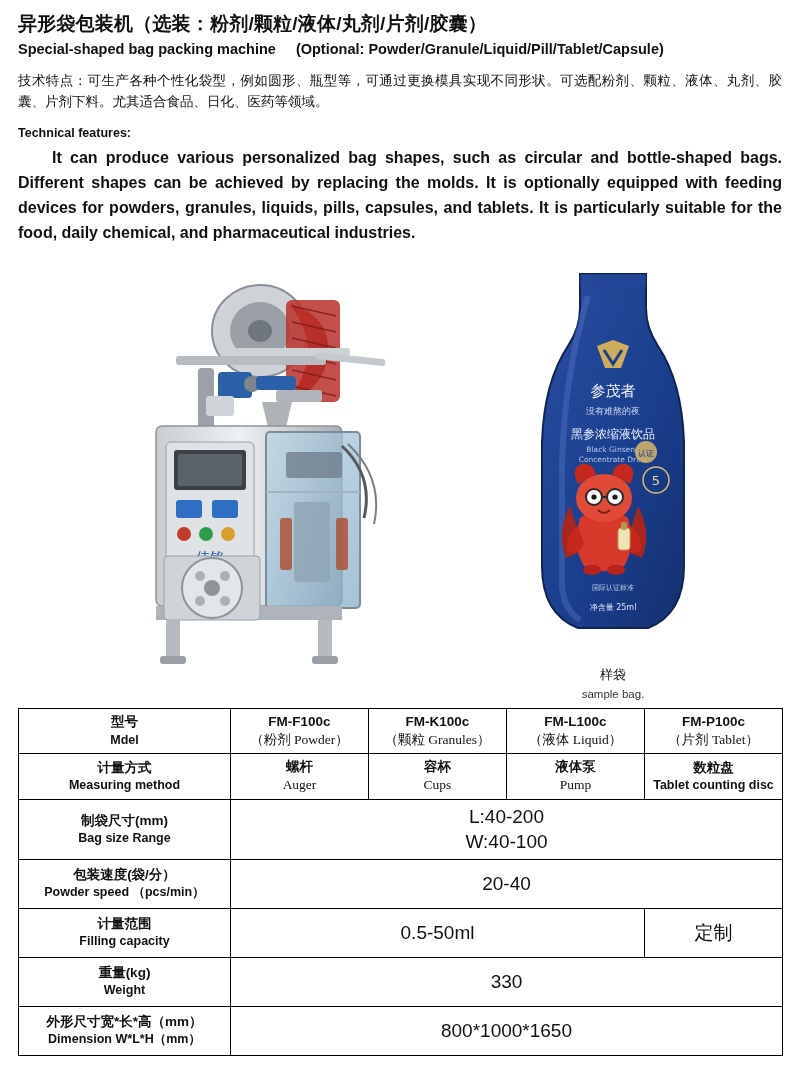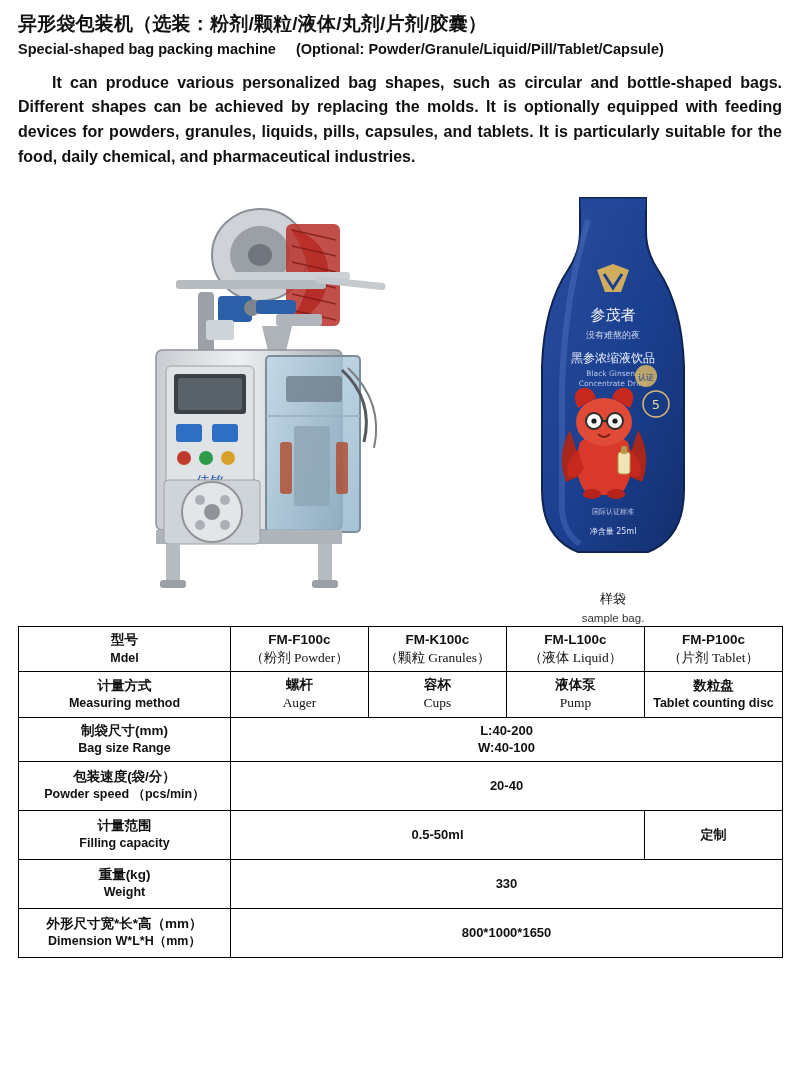--- a/index.html
+++ b/index.html
@@ -91,21 +91,21 @@
     margin-top: 4px;
   }
 
   
   .bag-wrap { display:inline-block; }
 
   
   table.spec {
     width: 764px;
     border-collapse: collapse;
-    margin-top: 16px;
+    margin-top: 22px;
     table-layout: fixed;
     padding-left: 12px;
   }
   table.spec td {
     border: 1px solid #000;
     text-align: center;
     vertical-align: middle;
     padding: 4px 3px;
     line-height: 1.35;
   }
@@ -119,39 +119,41 @@
     font-weight: bold;
     display: block;
   }
   .cell-en.serif {
     font-family: "Liberation Serif", serif;
     font-size: 13.5px;
     font-weight: normal;
     text-align: center;
   }
   .cell-plain {
-    font-size: 13px;
-    font-weight: bold;
+    font-size: 19px;
+    font-weight: normal;
     display: block;
   }
   .col-label { width: 212px; }
   .col-d { width: 138px; }
   .two-line { height: 40px; }
 </style>
 </head>
 <body>
 
 <div class="page">
 
   <div class="title-cn">异形袋包装机（选装：粉剂/颗粒/液体/丸剂/片剂/胶囊）</div>
   <div class="title-en">
     <span>Special-shaped bag packing machine</span>
     <span class="opt">(Optional: Powder/Granule/Liquid/Pill/Tablet/Capsule)</span>
   </div>
 
+  <div class="feat-cn">技术特点：可生产各种个性化袋型，例如圆形、瓶型等，可通过更换模具实现不同形状。可选配粉剂、颗粒、液体、丸剂、胶囊、片剂下料。尤其适合食品、日化、医药等领域。</div>
+  <div class="feat-en-label">Technical features:</div>
   <div class="feat-en-body">It can produce various personalized bag shapes, such as circular and bottle-shaped bags. Different shapes can be achieved by replacing the molds. It is optionally equipped with feeding devices for powders, granules, liquids, pills, capsules, and tablets. It is particularly suitable for the food, daily chemical, and pharmaceutical industries.</div>
 
   <div class="images">
 
     <svg class="machine-photo" viewBox="0 0 330 420" xmlns="http://www.w3.org/2000/svg">
       <defs>
         <linearGradient id="steel" x1="0" y1="0" x2="1" y2="0">
           <stop offset="0%" stop-color="#c9cdd2"></stop>
           <stop offset="45%" stop-color="#eef1f3"></stop>
           <stop offset="100%" stop-color="#a8adb3"></stop>

